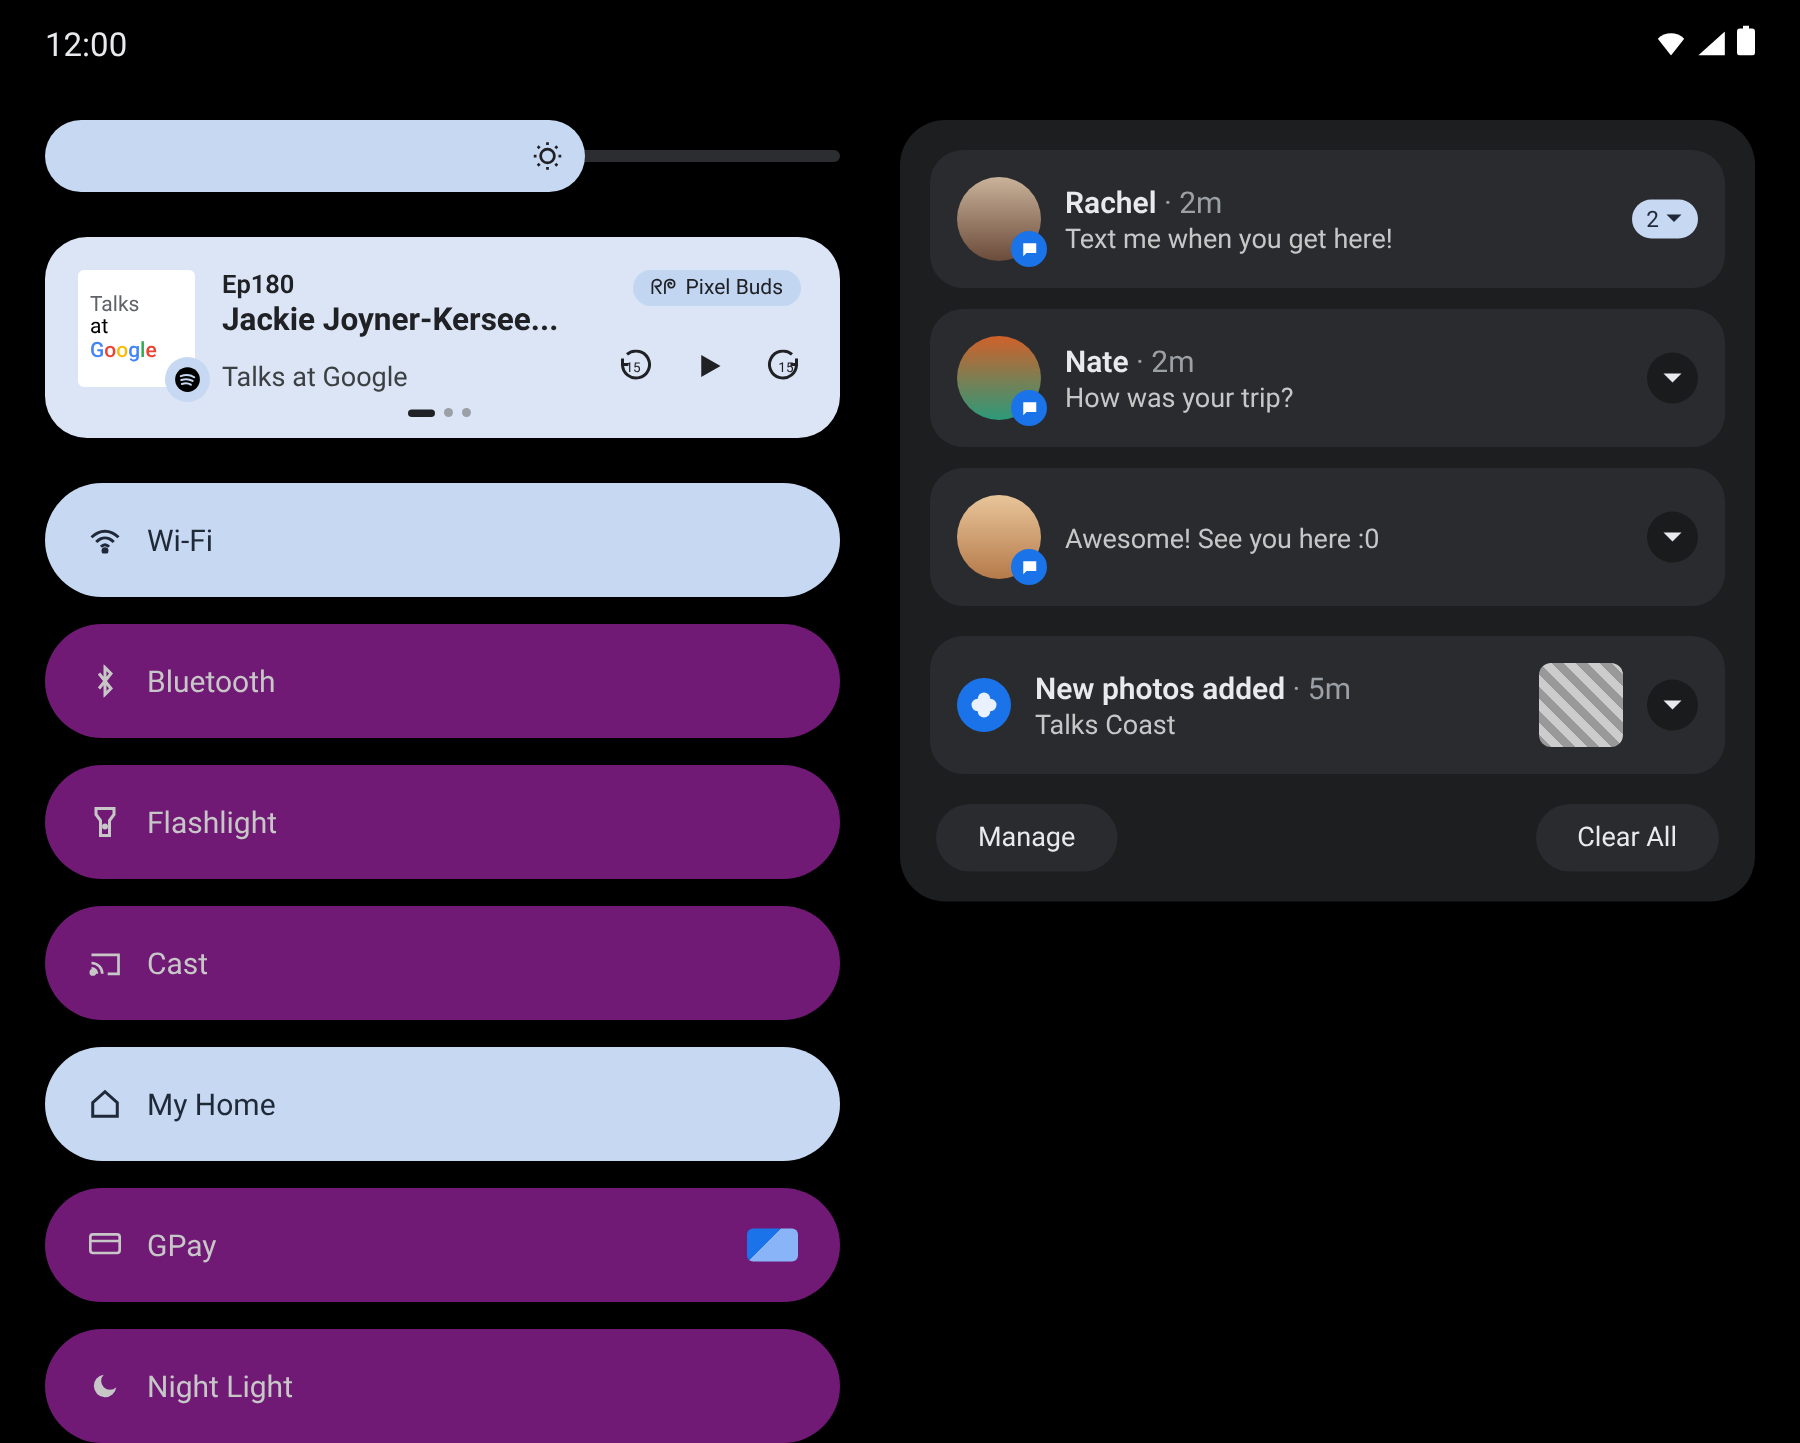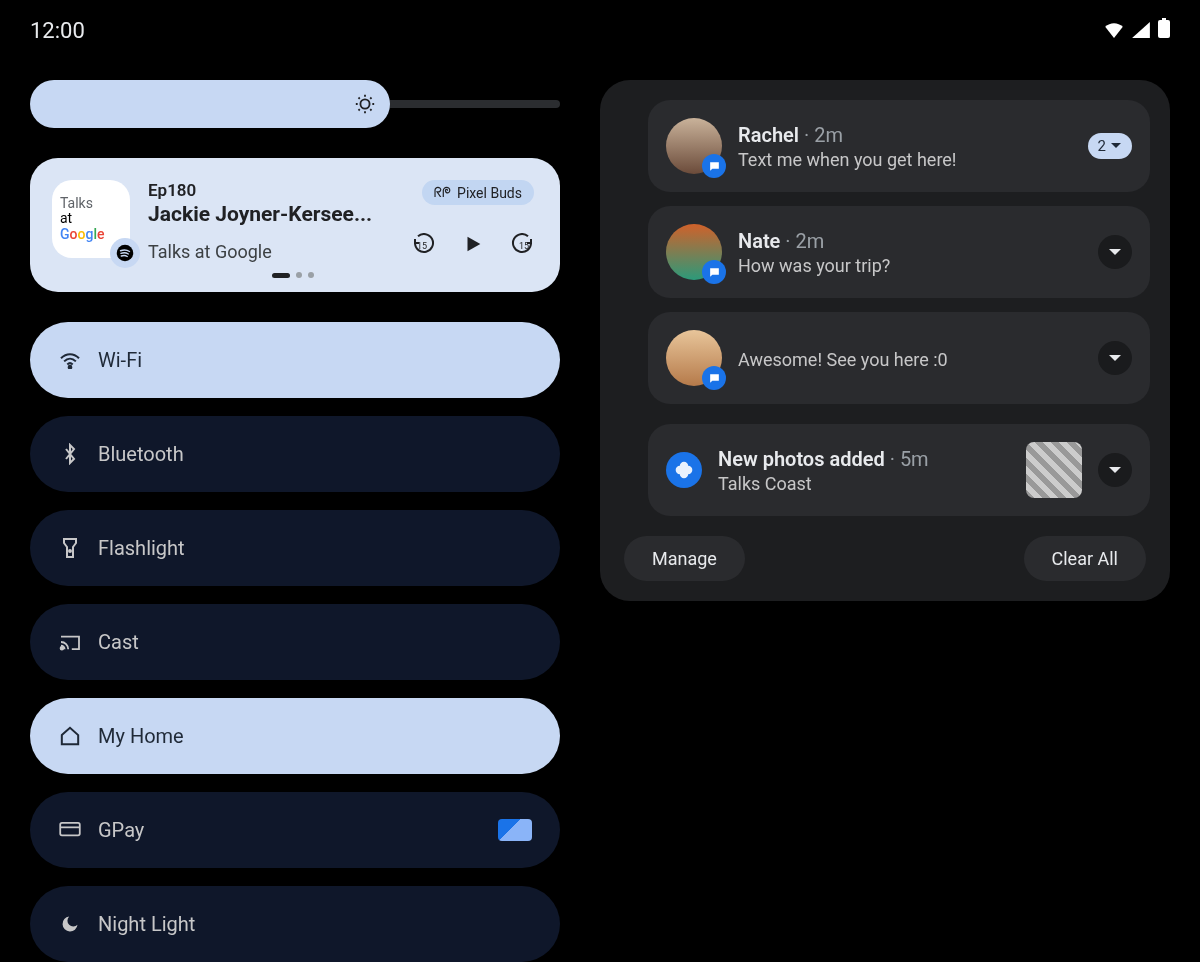--- a/index.html
+++ b/index.html
@@ -53,21 +53,21 @@
   
   .media-card {
     background: #dbe5f5;
     border-radius: 28px;
     padding: 22px 26px 14px 22px;
     color: #202124;
     margin-bottom: 30px;
   }
   .media-row { display:flex; align-items:flex-start; gap:18px; }
   .media-art {
-    width: 78px; height: 78px; background:#fff; border-radius:20px;
+    width: 78px; height: 78px; background:#fff; border-radius:4px;
     display:flex; flex-direction:column; justify-content:center; align-items:flex-start;
     padding:6px 8px; font-size:14px; line-height:1.1; position:relative;
   }
   .spotify-badge {
     position:absolute; right:-10px; bottom:-10px;
     width:30px;height:30px;border-radius:50%;background:#c7d8f3;
     display:flex;align-items:center;justify-content:center;color:#000;
   }
   .media-text { flex:1; }
   .media-title { font-size:17px; font-weight:600; }
@@ -91,21 +91,21 @@
     margin-bottom: 24px;
   }
   .tile {
     height: 76px;
     border-radius: 40px;
     display:flex; align-items:center; gap:16px;
     padding: 0 28px;
     font-size:20px;
   }
   .tile.on { background:#c7d8f3; color:#1f2937; }
-  .tile.off { background:#0f172a; color:#c7c7c8; }
+  .tile.off { background:#701a75; color:#c7c7c8; }
   .tile .ic { width:24px; display:flex;justify-content:center; }
   .gpay-card { width:34px;height:22px;background:linear-gradient(135deg,#1a73e8 40%,#8ab4f8 40%);border-radius:4px;margin-left:auto;}
 
   
   .action-row { display:flex; gap:18px; justify-content:center; margin-top:6px; }
   .action-btn {
     width:150px;height:58px;border-radius:32px;border:2px solid #3c3f43;
     background:transparent;color:#e8eaed;display:flex;align-items:center;justify-content:center;
   }
   .caret-down { text-align:center; margin-top:14px; font-size:22px; color:#c7c7c8;}
@@ -114,21 +114,21 @@
   .notif-shade {
     background:#1d1e20;
     border-radius:30px;
     padding:20px;
     display:flex;flex-direction:column;gap:14px;
   }
   .notif {
     background:#2a2b2e;
     border-radius:22px;
     padding:18px 18px;
-    display:flex;align-items:center;gap:16px;margin-left:28px;
+    display:flex;align-items:center;gap:16px;
   }
   .avatar {
     width:56px;height:56px;border-radius:50%;position:relative;flex-shrink:0;
     background:#555;
   }
   .avatar.a1{background:linear-gradient(#c9b29a,#6b4b3a);}
   .avatar.a2{background:linear-gradient(#d0612a,#2c9a7a);}
   .avatar.a3{background:linear-gradient(#e8c59a,#b57a4a);}
   .app-badge{position:absolute;right:-4px;bottom:-4px;width:24px;height:24px;border-radius:50%;background:#1a73e8;display:flex;align-items:center;justify-content:center;color:#fff;font-size:12px;}
   .notif-text{flex:1;}

